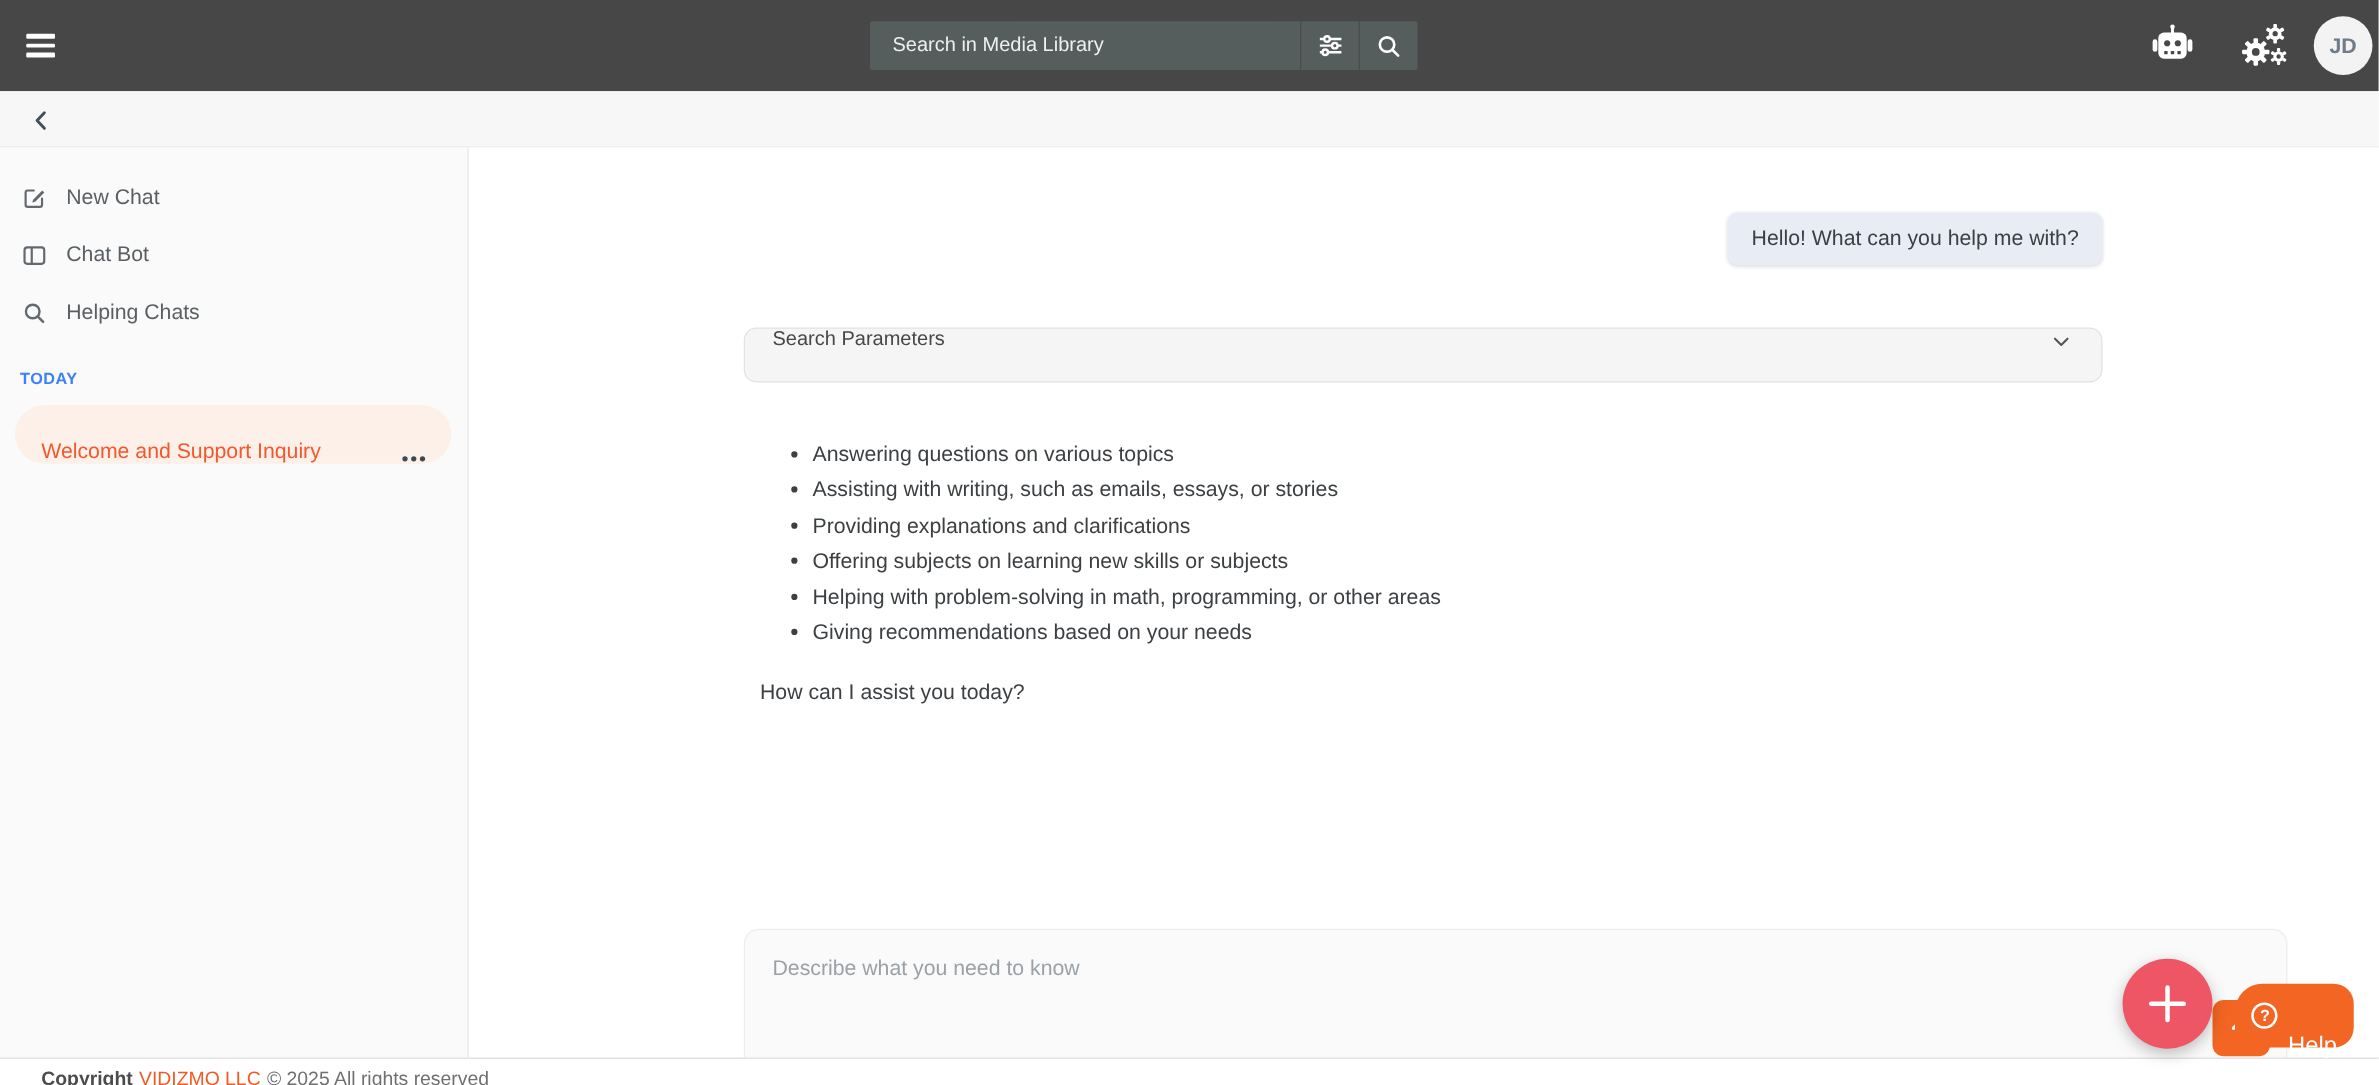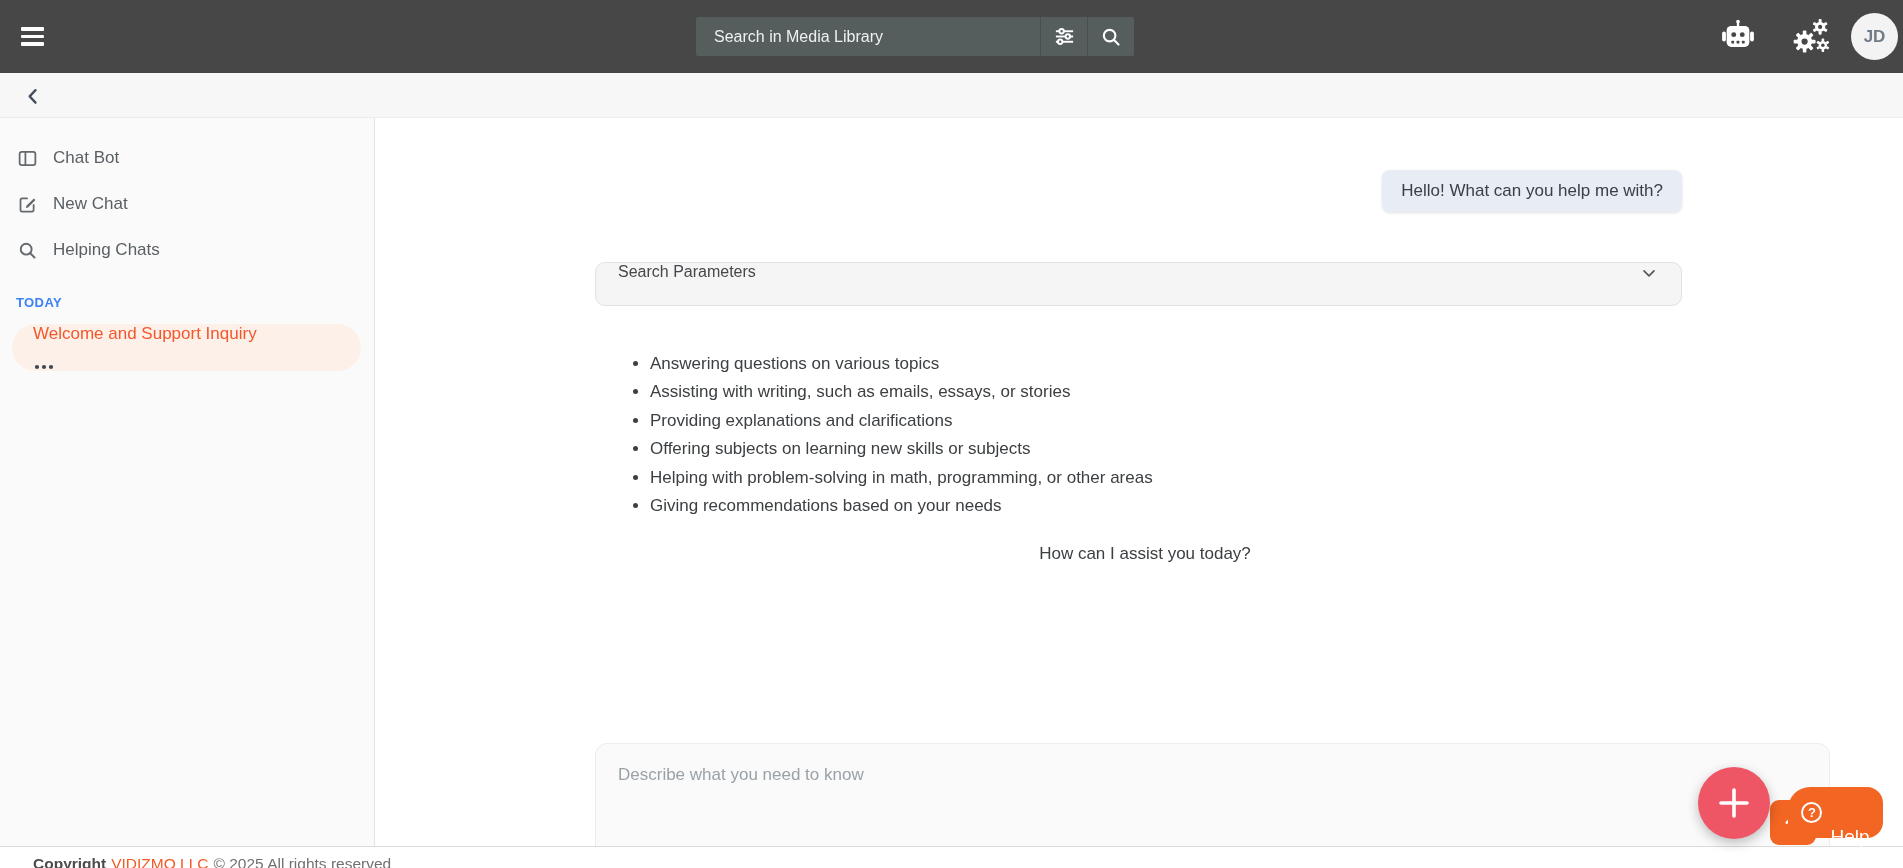--- a/index.html
+++ b/index.html
@@ -73,22 +73,22 @@
     height: 46px; display: flex; align-items: center; gap: 15px;
     padding-left: 16px; cursor: pointer; font-size: 17px; color: #595f63;
   }
   .side-item .icn { width: 22px; height: 22px; display:flex; align-items:center; justify-content:center; }
   .side-section {
     margin: 22px 0 0 16px; font-size: 13px; font-weight: bold;
     color: #3b82f6; letter-spacing: .4px;
   }
   .chat-pill {
     margin: 14px 13px 0 12px; height: 47px; border-radius: 24px;
-    background: #fdf0e9; display: flex; align-items: flex-start;
-    padding: 0 19px 0 21px; cursor: pointer; flex-direction: column;
+    background: #fdf0e9; display: flex; align-items: flex-end;
+    padding: 0 19px 0 21px; cursor: pointer;
   }
   .chat-pill .title { flex: 1; font-size: 17px; color: #f3572c; white-space: nowrap; overflow: hidden; }
   .pill-menu { background: none; border: none; cursor: pointer; display:flex; align-items:center; }
 
   
   .main {
     position: absolute; left: 375px; top: 118px; width: 1528px; height: 728px;
     background: #ffffff;
   }
   .column { position: absolute; left: 220px; top: 0; width: 1087px; height: 728px; }
@@ -105,21 +105,21 @@
     background: #f5f5f5; border: 1px solid #e2e2e2; border-radius: 10px;
     display: flex; padding: 0 22px;
     cursor: pointer; font-size: 16px; color: #45474a;
   }
   .accordion .acc-label { flex: 1; }
 
   .bot-message { position: absolute; top: 217px; left: 13px; right: 0; font-size: 17px; color: #3d4043; }
   .bot-message p { line-height: 25px; }
   .bot-message ul { margin: 15px 0 0 0; padding-left: 42px; }
   .bot-message li { line-height: 28.4px; }
-  .bot-outro { margin-top: 21px; text-align: center; }
+  .bot-outro { margin-top: 21px; }
 
   .input-box {
     position: absolute; top: 593px; left: 0; width: 1235px; height: 116px;
     background: #fafafa; border: 1px solid #ededed; border-radius: 12px; margin-top: 32px;
   }
   .input-area {
     width: 100%; height: 100%; background: transparent; border: none; outline: none;
     resize: none; padding: 21px 70px 16px 22px; font-size: 17px; color: #3d4043;
     font-family: "Liberation Sans", "DejaVu Sans", sans-serif;
   }
@@ -278,36 +278,36 @@
         <path d="M15 5 L8 12.5 L15 20"></path>
       </svg>
     </span>
   </button>
 </div>
 
 <nav class="sidebar">
 
   <div class="side-item">
     <span class="icn">
+      <svg width="21" height="21" viewBox="0 0 24 24" fill="none" stroke="#63696e" stroke-width="2" stroke-linecap="round" stroke-linejoin="round">
+        <path d="M11.5 5 H6 a2 2 0 0 0 -2 2 v11 a2 2 0 0 0 2 2 h11 a2 2 0 0 0 2 -2 v-5.5"></path>
+        <path d="M10.8 13.4 L19.2 5 l1.9 1.9 L12.7 15.3 l-2.6 .7 z" fill="#63696e" stroke="none"></path>
+      </svg>
+    </span>
+    <span>New Chat</span>
+  </div>
+
+  <div class="side-item">
+    <span class="icn">
       <svg width="21" height="21" viewBox="0 0 24 24" fill="none" stroke="#63696e" stroke-width="2" stroke-linejoin="round">
         <rect x="3" y="4.5" width="18" height="15" rx="2.5"></rect>
         <line x1="9.6" y1="4.5" x2="9.6" y2="19.5"></line>
       </svg>
     </span>
     <span>Chat Bot</span>
-  </div>
-
-  <div class="side-item">
-    <span class="icn">
-      <svg width="21" height="21" viewBox="0 0 24 24" fill="none" stroke="#63696e" stroke-width="2" stroke-linecap="round" stroke-linejoin="round">
-        <path d="M11.5 5 H6 a2 2 0 0 0 -2 2 v11 a2 2 0 0 0 2 2 h11 a2 2 0 0 0 2 -2 v-5.5"></path>
-        <path d="M10.8 13.4 L19.2 5 l1.9 1.9 L12.7 15.3 l-2.6 .7 z" fill="#63696e" stroke="none"></path>
-      </svg>
-    </span>
-    <span>New Chat</span>
   </div>
 
   <div class="side-item">
     <span class="icn">
       <svg width="21" height="21" viewBox="0 0 24 24" fill="none" stroke="#63696e" stroke-width="2.2" stroke-linecap="round">
         <circle cx="10.5" cy="10.5" r="6.2"></circle>
         <line x1="15.2" y1="15.2" x2="20" y2="20"></line>
       </svg>
     </span>
     <span>Helping Chats</span>

